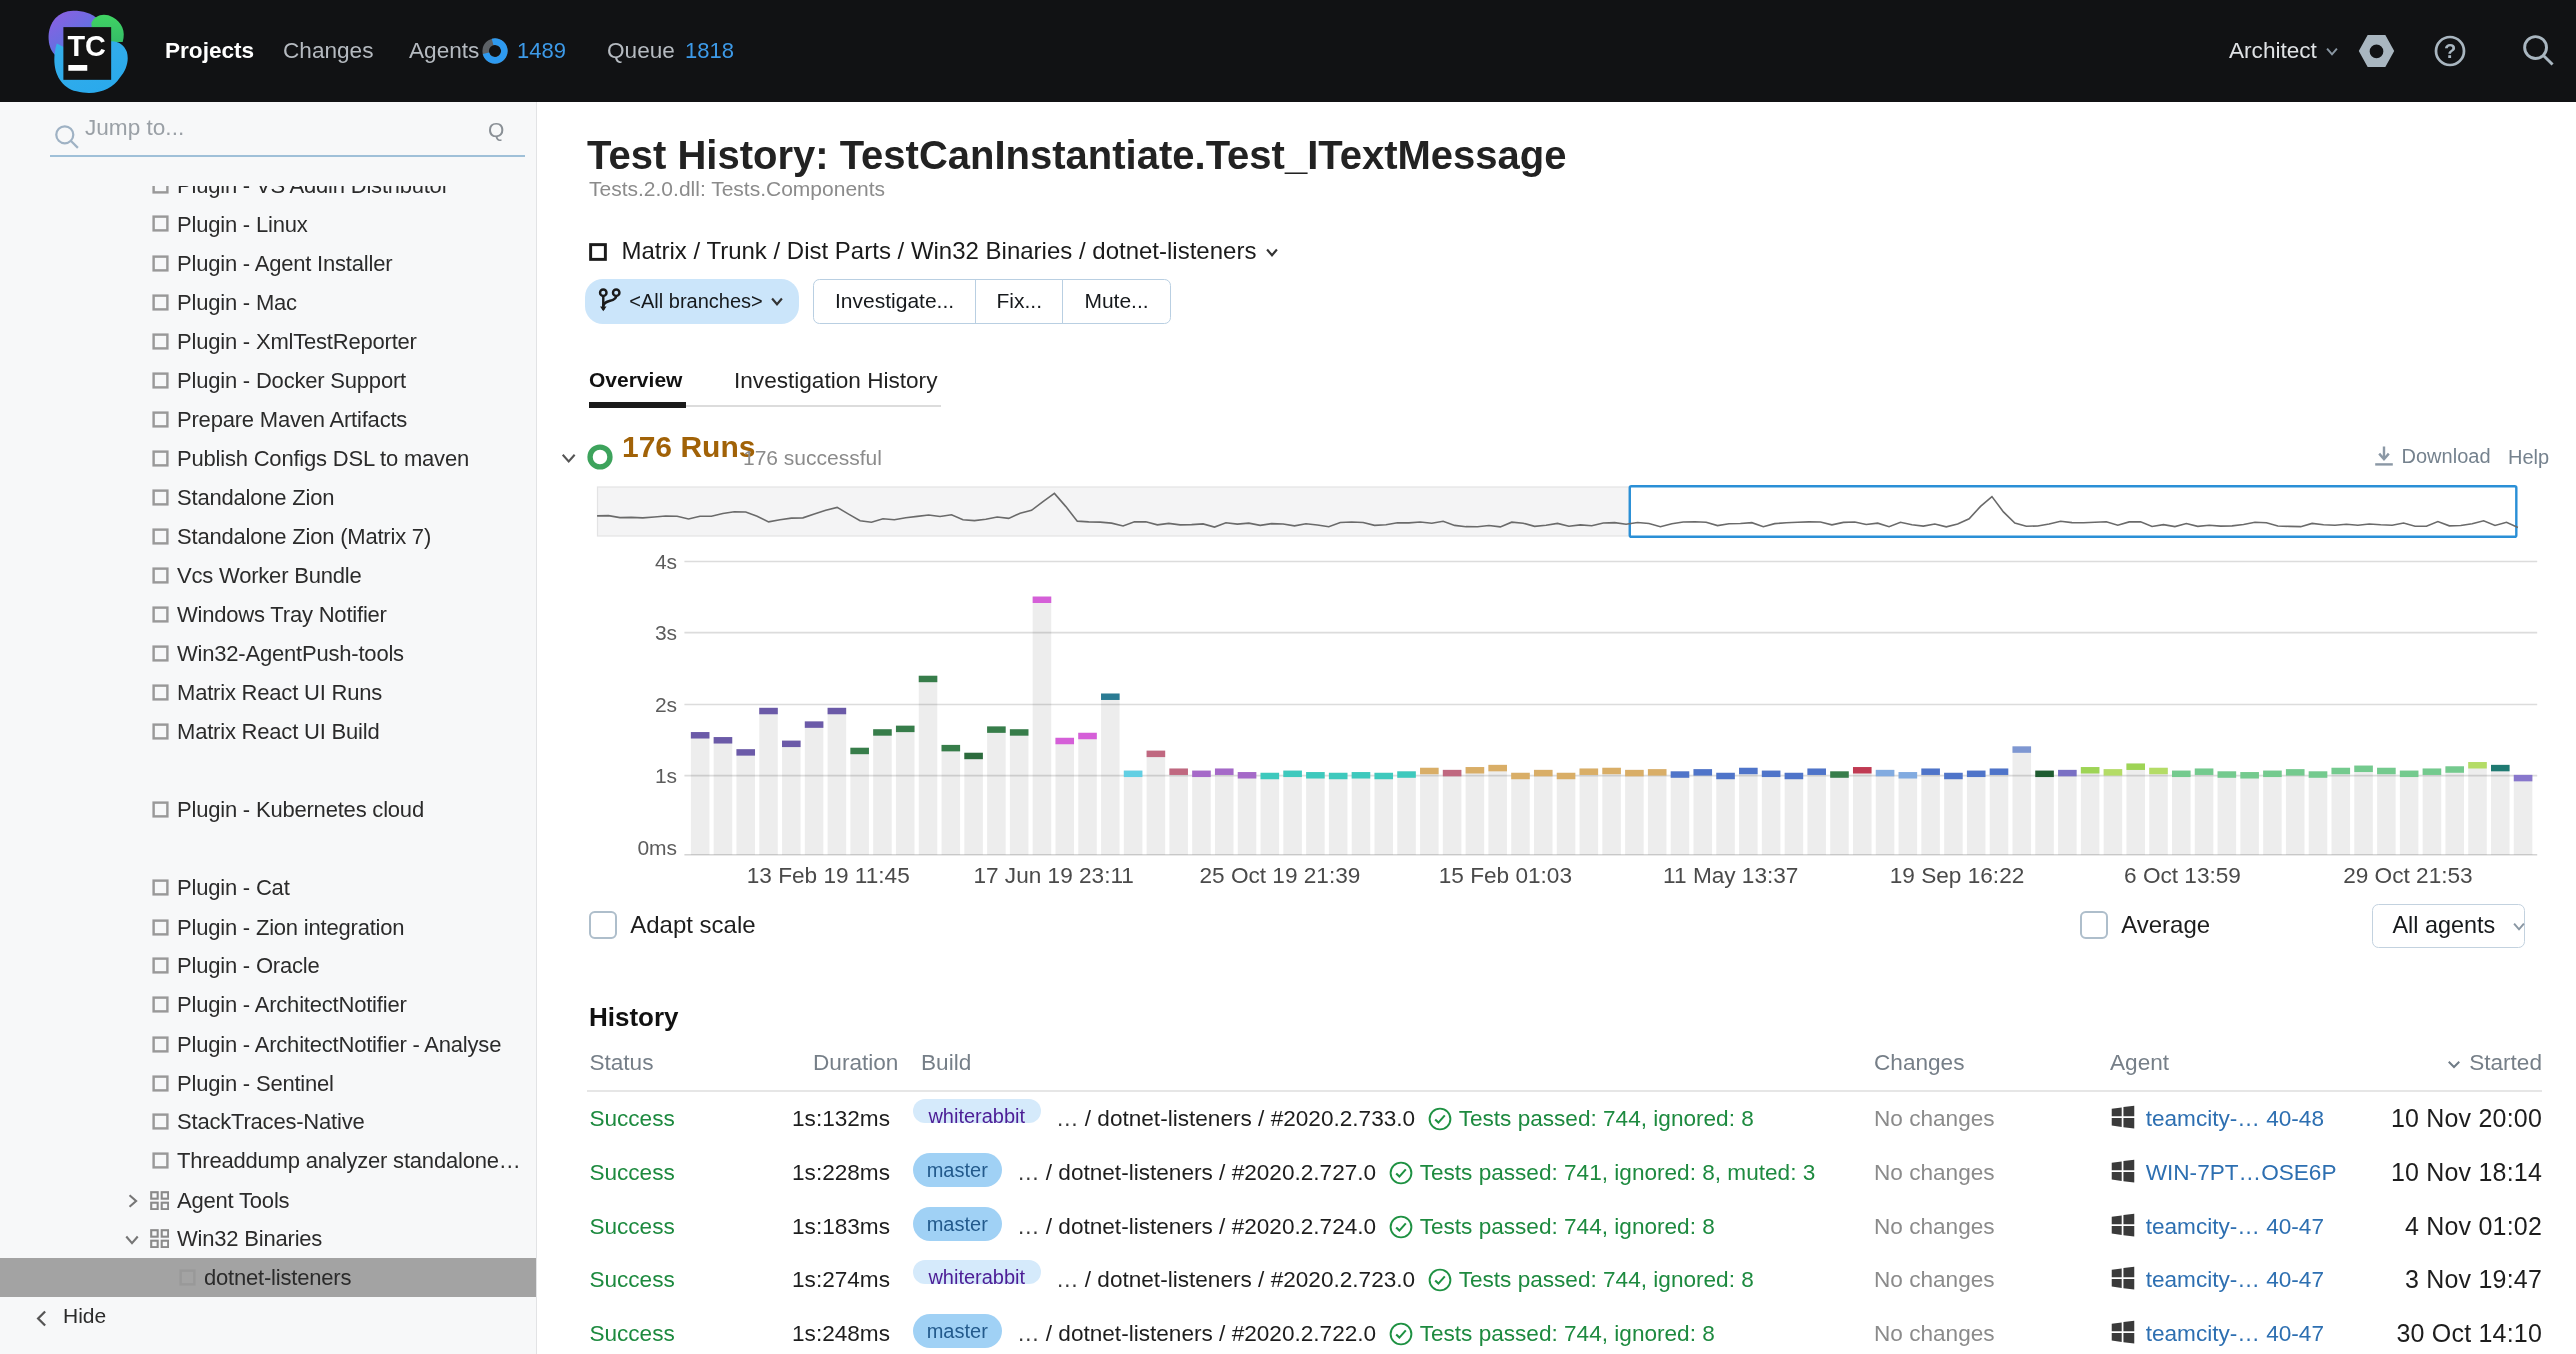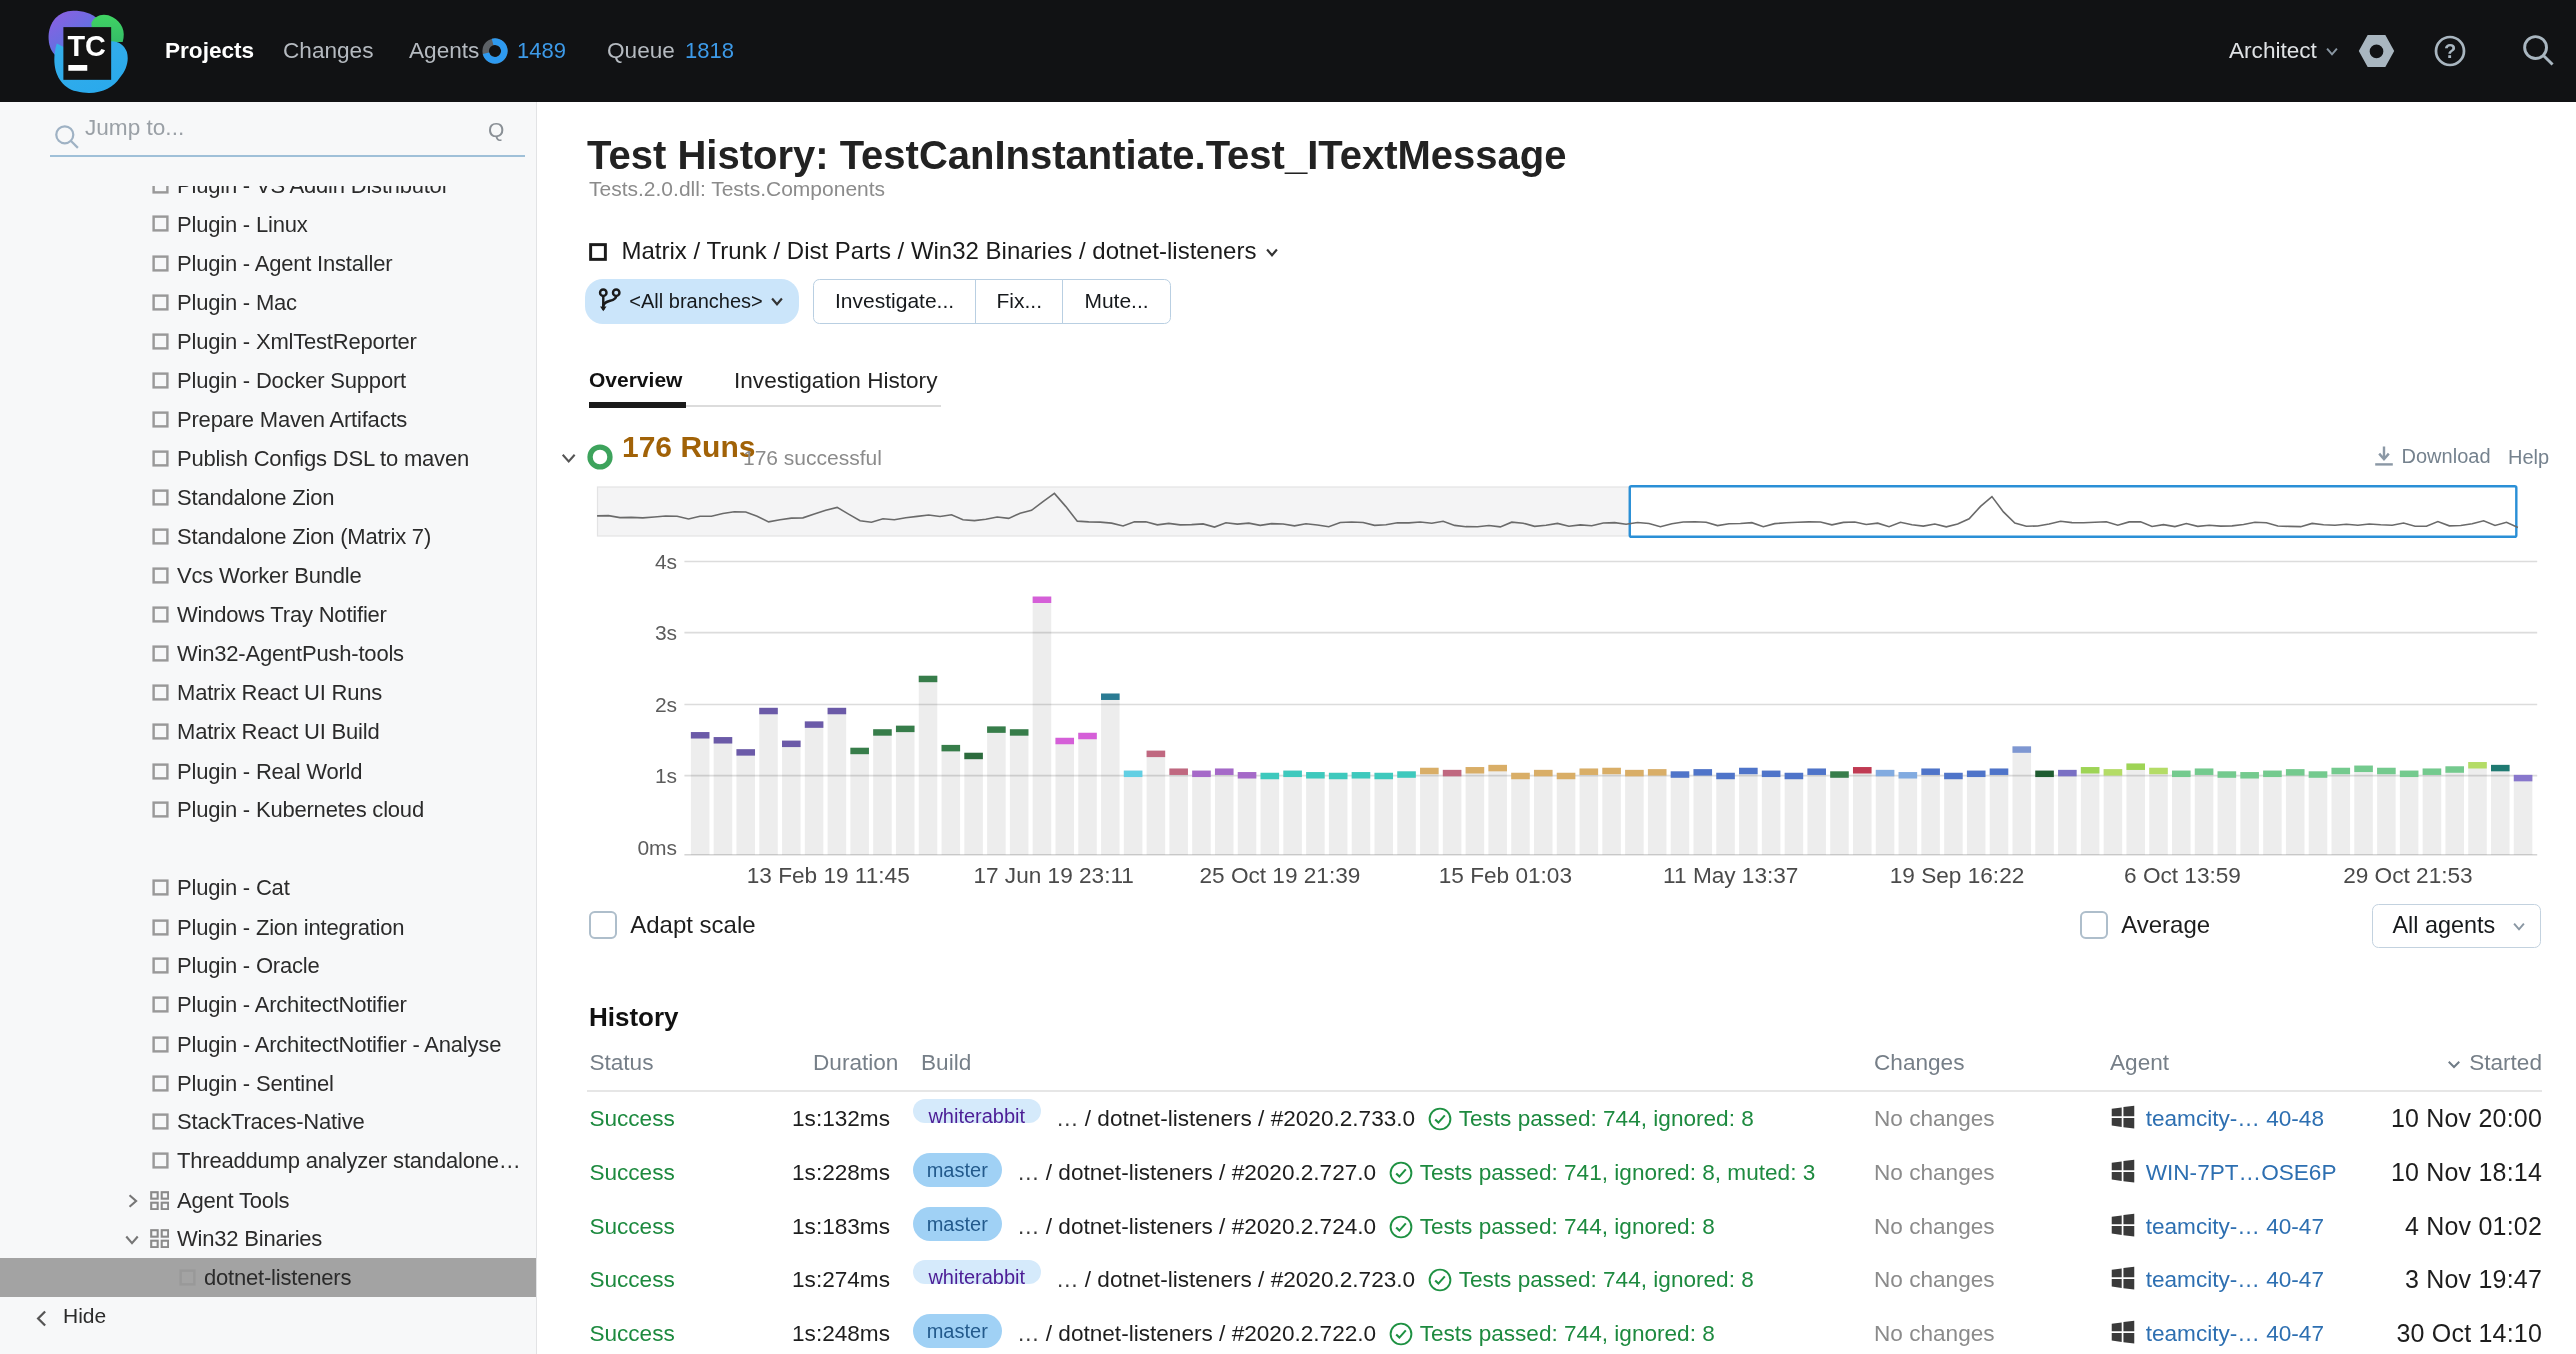--- a/index.html
+++ b/index.html
@@ -36,21 +36,21 @@
 .tabgrey { position:absolute; left:686px; top:405px; width:255px; height:2.4px; background:#dcdcdc; }
 .runchev { position:absolute; left:559px; top:448px; line-height:0; }
 .runring { position:absolute; left:587px; top:444px; line-height:0; }
 .runsbold { position:absolute; left:622px; top:430px; font-size:30px; font-weight:bold; color:#a16207; }
 .runsok { position:absolute; left:743px; top:446px; font-size:21px; color:#8b8b8b; }
 .dl { position:absolute; top:444px; left:2372px; font-size:20px; color:#75828e; }
 .help2 { position:absolute; top:446px; left:2508px; font-size:20px; color:#75828e; }
 .ctrl { position:absolute; top:911px; left:589px; font-size:24px; color:#1d1d1d; }
 .cbox { display:inline-block; width:27.5px; height:27.5px; border:2.4px solid #aebecb; border-radius:5.7px; background:#fff; vertical-align:-5.7px; margin-right:13.7px; }
 .avg { position:absolute; top:911px; left:2080px; font-size:24px; color:#1d1d1d; }
-.agbtn { position:absolute; top:904px; left:2372px; width:169px; height:44px; border:1.6px solid #c3d2df; border-radius:6.5px; background:#fff; font-size:23.4px; line-height:41px; padding-left:19.4px; color:#16191c; white-space:nowrap; }
+.agbtn { position:absolute; top:904px; left:2372px; width:153px; height:44px; border:1.6px solid #c3d2df; border-radius:6.5px; background:#fff; font-size:23.4px; line-height:41px; padding-left:19.4px; color:#16191c; white-space:nowrap; }
 .hist { position:absolute; left:589px; top:1002px; font-size:26px; font-weight:bold; color:#111; }
 .thead { position:absolute; left:587px; top:1050px; width:1955px; height:32px; font-size:22.6px; color:#767f88; }
 .thead .h-status { position:absolute; left:2.4px; }
 .thead .h-dur { position:absolute; left:226px; }
 .thead .h-build { position:absolute; left:334px; }
 .thead .h-chg { position:absolute; left:1287px; }
 .thead .h-agent { position:absolute; left:1523px; }
 .thead .h-start { position:absolute; right:0; }
 .tdiv { position:absolute; left:587px; top:1090px; width:1955px; height:1.6px; background:#e6e6e6; }
 .trow { position:absolute; left:587px; width:1955px; height:53px; line-height:53px; font-size:22.6px; white-space:nowrap; }
@@ -206,26 +206,20 @@
         <span class="ic1"><svg class="sq" width="17" height="17" viewBox="0 0 21 21">
             <rect x="2" y="2" width="17" height="17" fill="none" stroke="#999999" stroke-width="3"></rect>
           </svg></span>
         <span class="lbl">Matrix React UI Runs</span>
       </div>
       <div class="srow" style="top:526px">
         <span class="ic1"><svg class="sq" width="17" height="17" viewBox="0 0 21 21">
             <rect x="2" y="2" width="17" height="17" fill="none" stroke="#999999" stroke-width="3"></rect>
           </svg></span>
         <span class="lbl">Matrix React UI Build</span>
-      </div>
-      <div class="srow" style="top:566px">
-        <span class="ic1"><svg class="sq" width="17" height="17" viewBox="0 0 21 21">
-            <rect x="2" y="2" width="17" height="17" fill="none" stroke="#999999" stroke-width="3"></rect>
-          </svg></span>
-        <span class="lbl">Plugin - Real World</span>
       </div>
       <div class="srow" style="top:604px">
         <span class="ic1"><svg class="sq" width="17" height="17" viewBox="0 0 21 21">
             <rect x="2" y="2" width="17" height="17" fill="none" stroke="#999999" stroke-width="3"></rect>
           </svg></span>
         <span class="lbl">Plugin - Kubernetes cloud</span>
       </div>
       <div class="srow" style="top:682px">
         <span class="ic1"><svg class="sq" width="17" height="17" viewBox="0 0 21 21">
             <rect x="2" y="2" width="17" height="17" fill="none" stroke="#999999" stroke-width="3"></rect>

